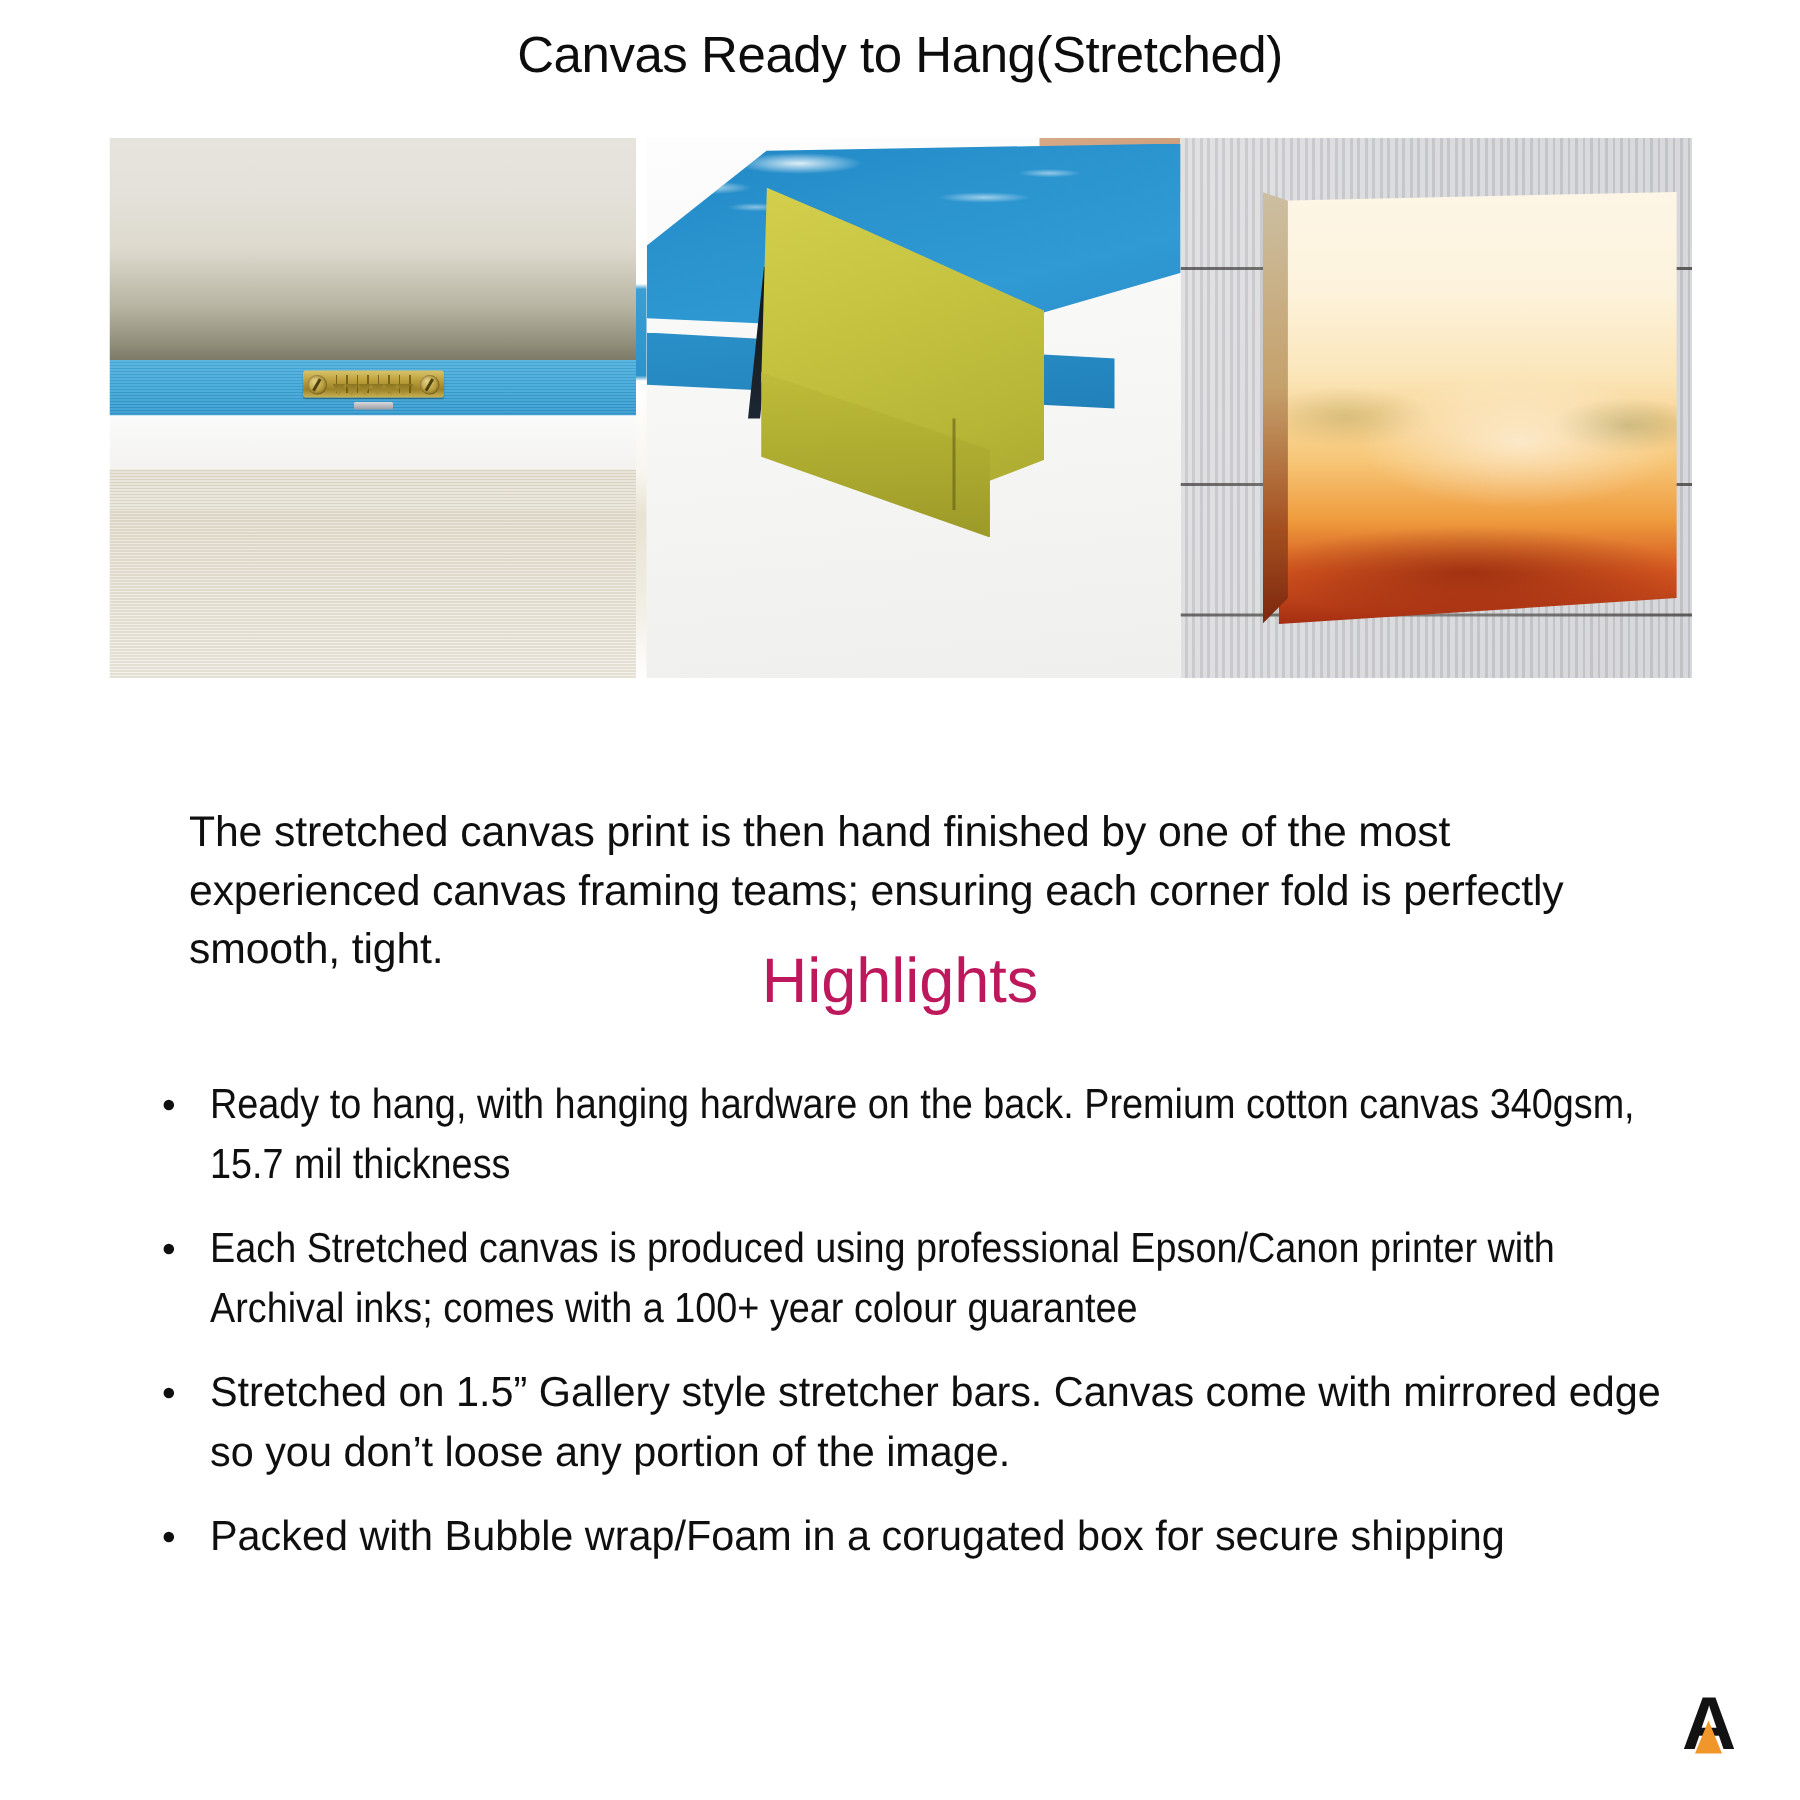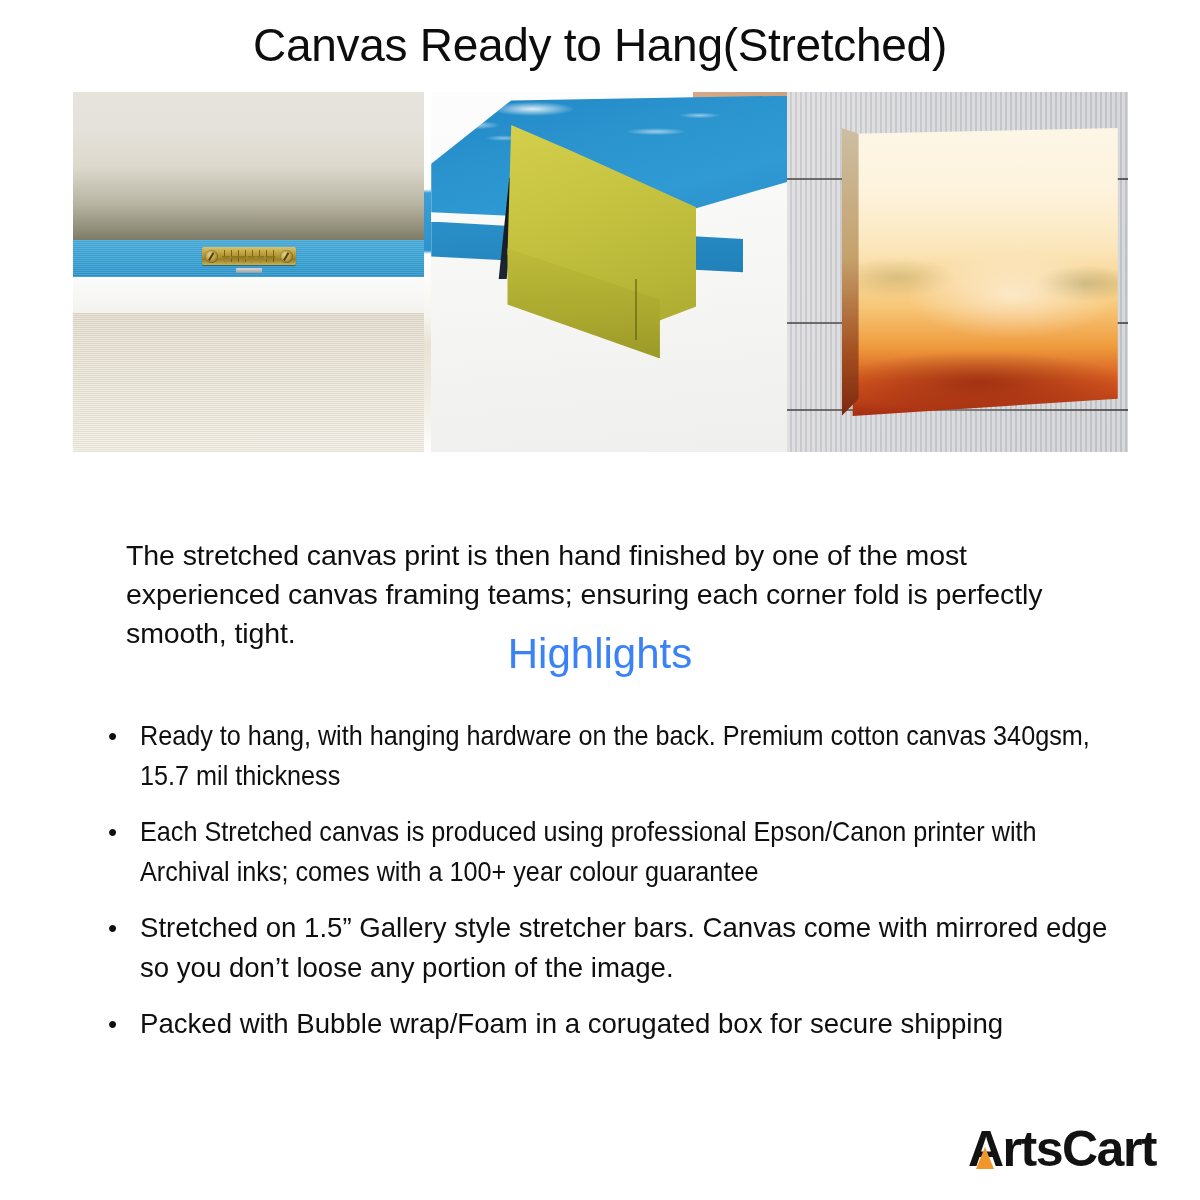--- a/index.html
+++ b/index.html
@@ -17,21 +17,21 @@
     position: relative;
   }
 
   
   .page-title {
     position: absolute;
     left: 0;
     top: 18px;
     width: 1200px;
     text-align: center;
-    font-size: 46px;
+    font-size: 34px;
     font-weight: 400;
     letter-spacing: -0.3px;
     color: #0d0d0d;
     white-space: nowrap;
   }
 
   
   .image-strip {
     position: absolute;
     left: 73px;
@@ -263,21 +263,21 @@
 
   
   .highlights-heading {
     position: absolute;
     left: 0;
     top: 630px;
     width: 1200px;
     text-align: center;
     font-size: 42px;
     font-weight: 400;
-    color: #3b82f6;
+    color: #be185d;
   }
 
   
   .bullets {
     position: absolute;
     left: 104px;
     top: 716px;
     width: 1010px;
     list-style: none;
     margin: 0;
@@ -409,14 +409,13 @@
     <span class="dot">•</span>
     <span class="txt">Packed with Bubble wrap/Foam in a corugated box for secure shipping</span>
   </li>
 </ul>
 
 <div class="logo">
   <span class="logo-a">
     <span>A</span>
     <span class="tri"></span>
   </span>
-  <span>rtsCart</span>
 </div>
 
 </body></html>

